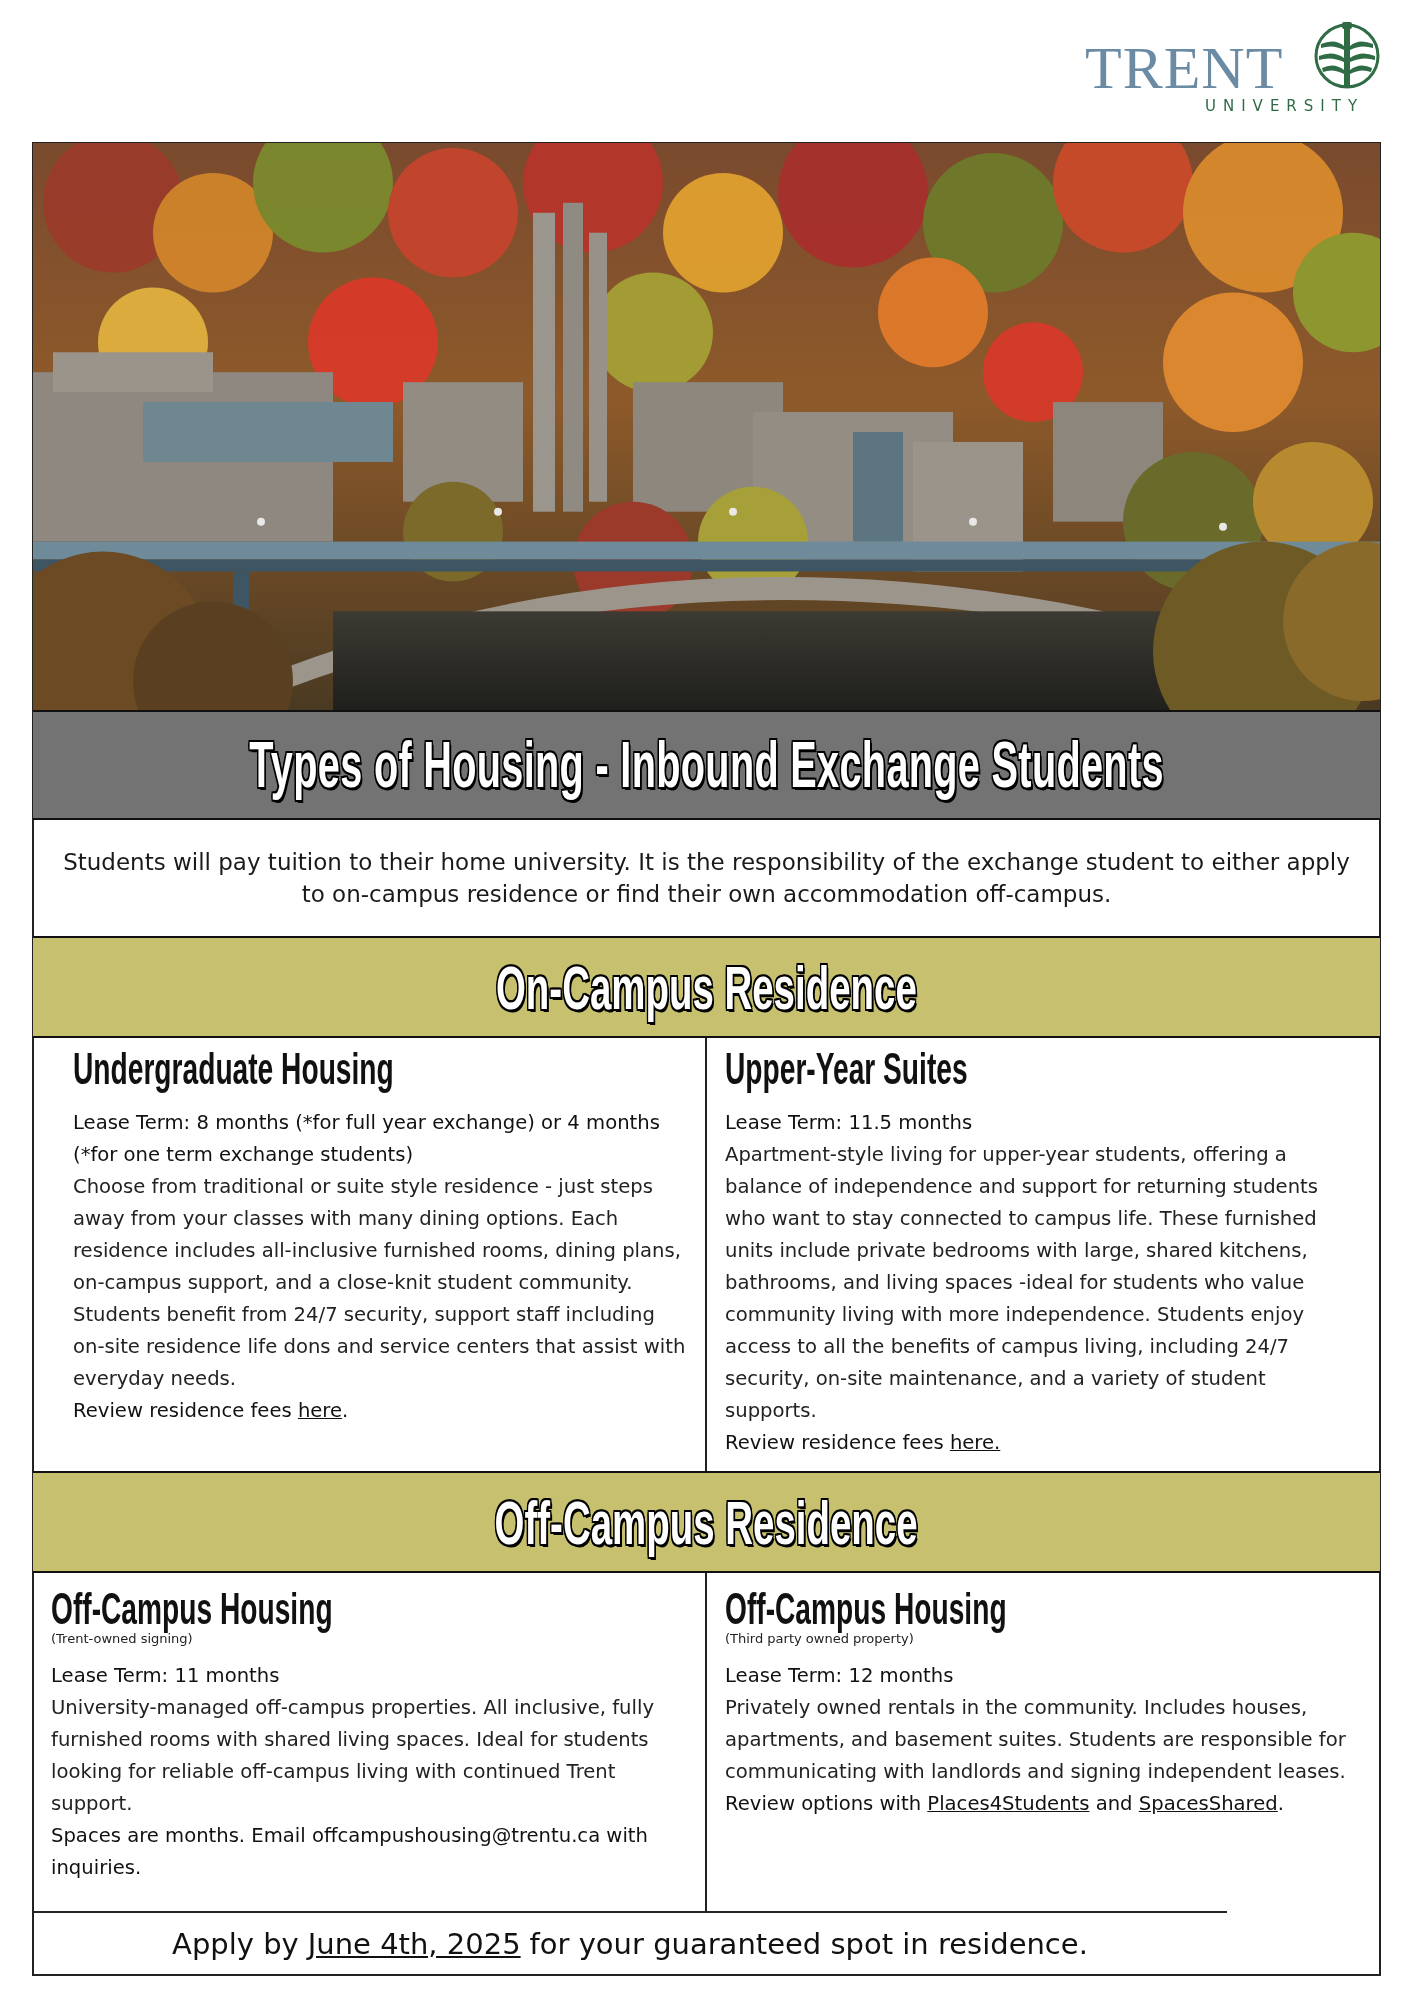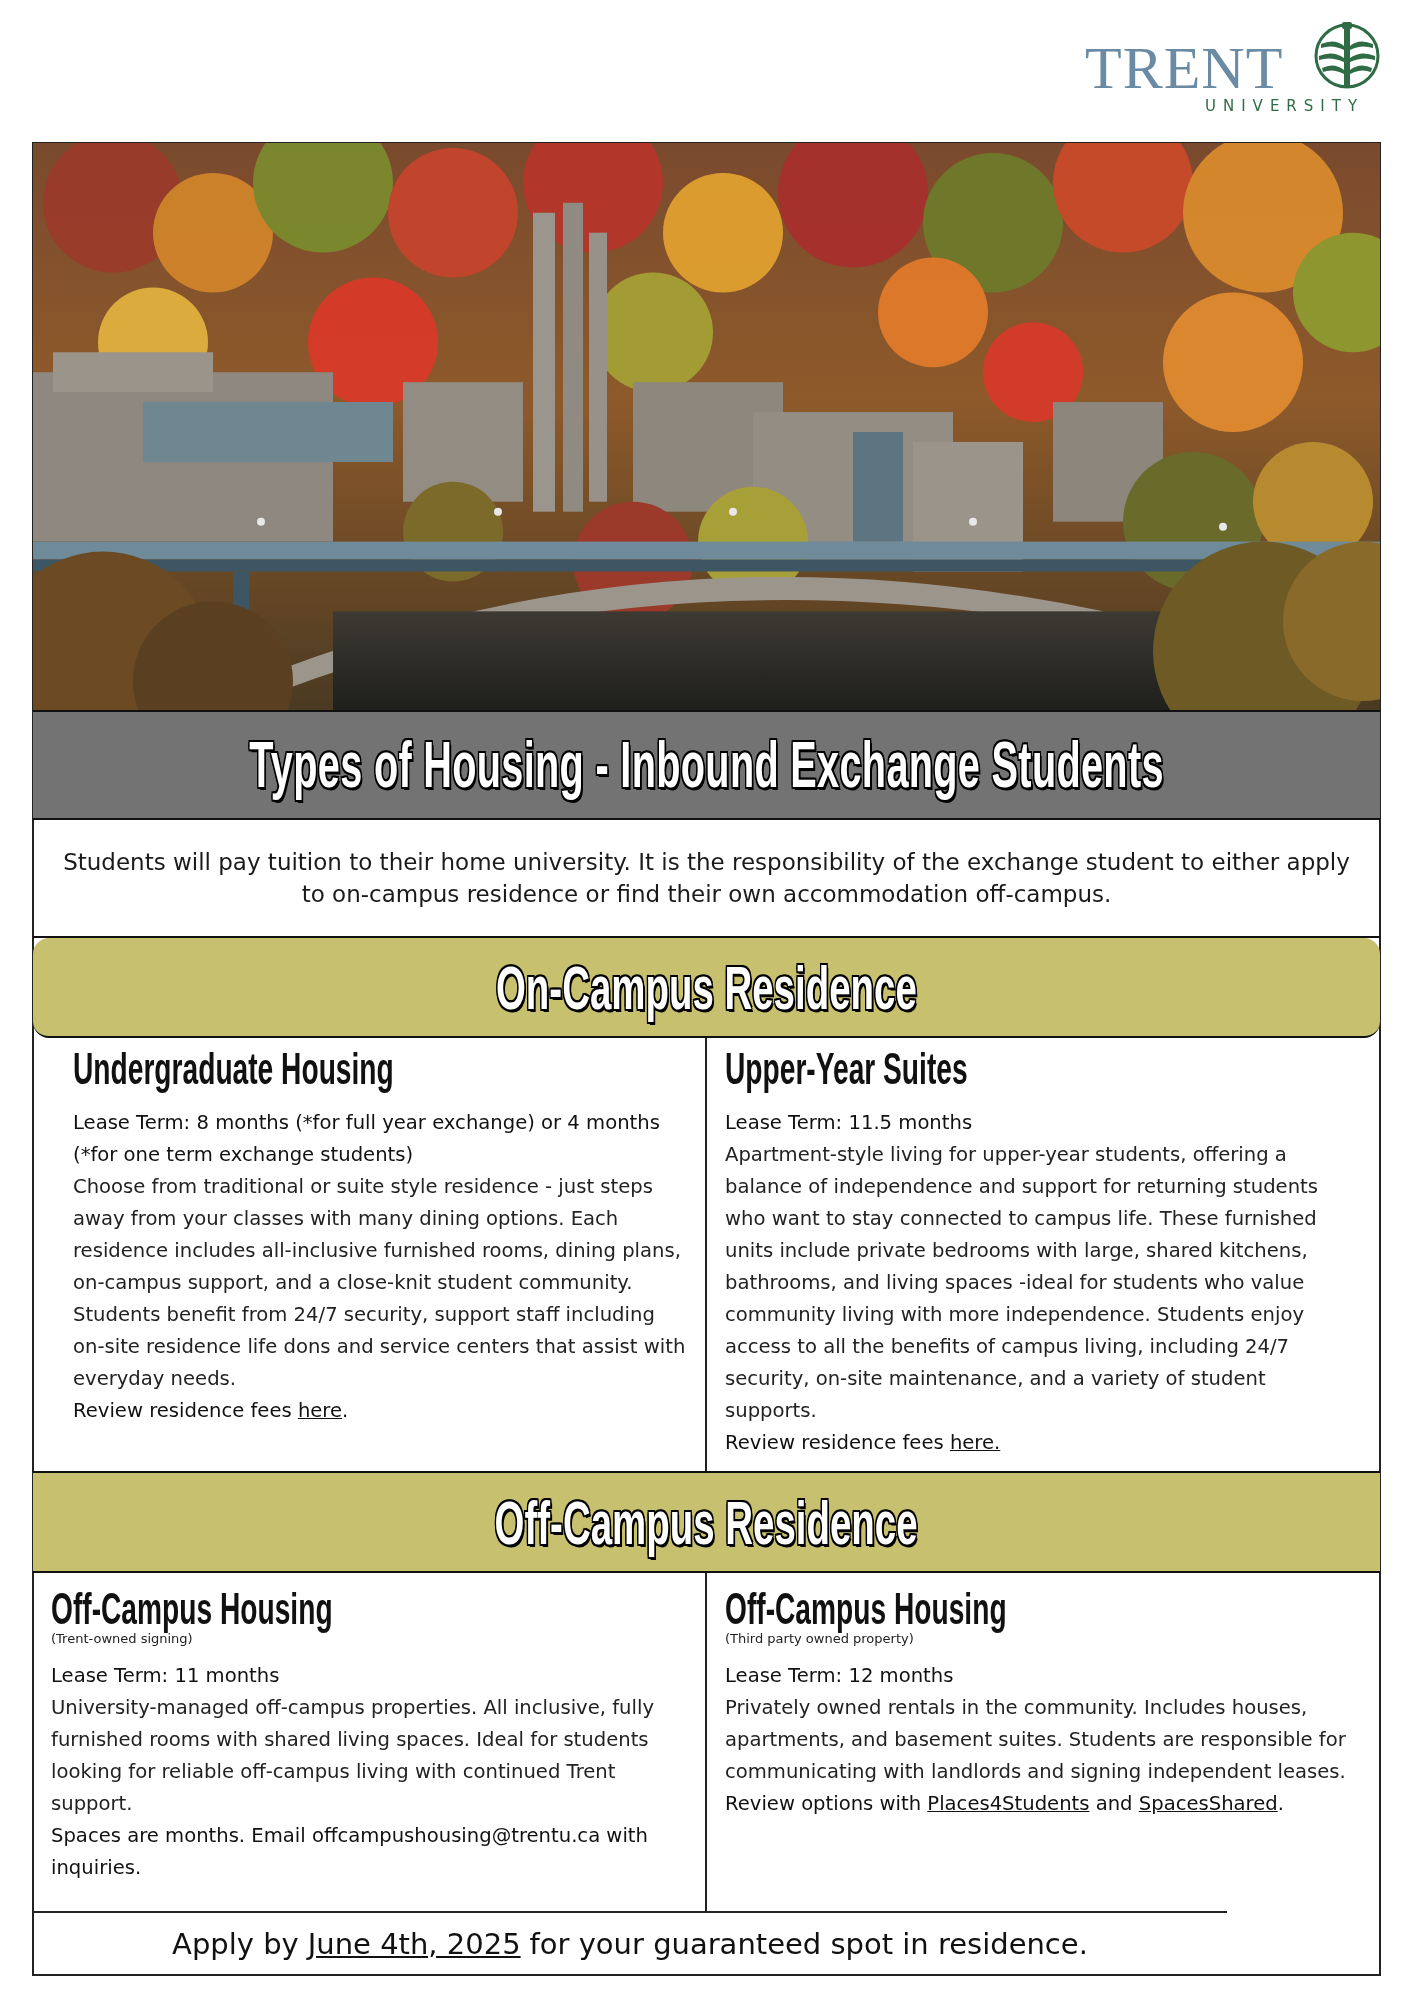--- a/index.html
+++ b/index.html
@@ -23,21 +23,21 @@
   .outlined { font-family:"Liberation Sans", sans-serif; font-weight:700; color:#ffffff; transform:scaleX(0.62); transform-origin:center; white-space:nowrap;
     text-shadow: -2px -2px 0 #000, 2px -2px 0 #000, -2px 2px 0 #000, 2px 2px 0 #000, 0 -2px 0 #000, 0 2px 0 #000, -2px 0 0 #000, 2px 0 0 #000, 3px 3px 0 #000; }
   .title-band .outlined { font-size:64px; letter-spacing:0.5px; }
 
   
   .intro { position:absolute; left:33px; top:820px; width:1347px; height:118px; box-sizing:border-box; display:flex; align-items:center; justify-content:center; text-align:center; padding:12px 30px; font-size:23px; line-height:32px; color:#1a1a1a; border-bottom:2px solid #111; }
 
   
   .olive { position:absolute; left:33px; width:1347px; height:100px; background:#c7c06e; box-sizing:border-box; border-bottom:2px solid #111; display:flex; align-items:center; justify-content:center; }
   .olive .outlined { font-size:62px; }
-  .olive.on { top:938px;border-radius:16px; }
+  .olive.on { top:938px; }
   .olive.off { top:1471px; border-top:2px solid #111; height:102px;text-align:right; }
 
   
   .card { position:absolute; box-sizing:border-box; padding:0 18px 0 18px; }
   .card-title { font-family:"Liberation Sans", sans-serif; font-weight:700; font-size:44px; transform:scaleX(0.64); transform-origin:left center; white-space:nowrap; color:#111; line-height:52px; margin:0; }
   .card-sub { font-size:13px; color:#222; margin-top:-4px; margin-bottom:14px; }
   .card-body { font-size:19.6px; line-height:32px; color:#222; }
   .card-body .dark { color:#111; }
   .card-body a { color:#111; text-decoration:underline; }
   .divider-v { position:absolute; width:2px; background:#222; left:705px; }

